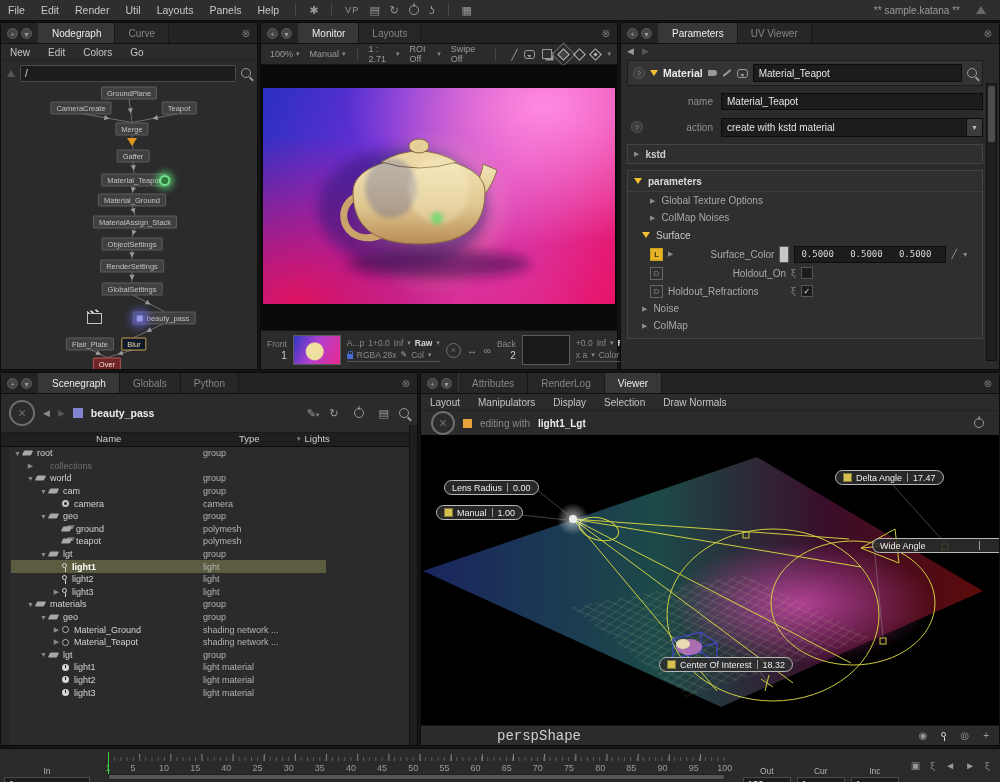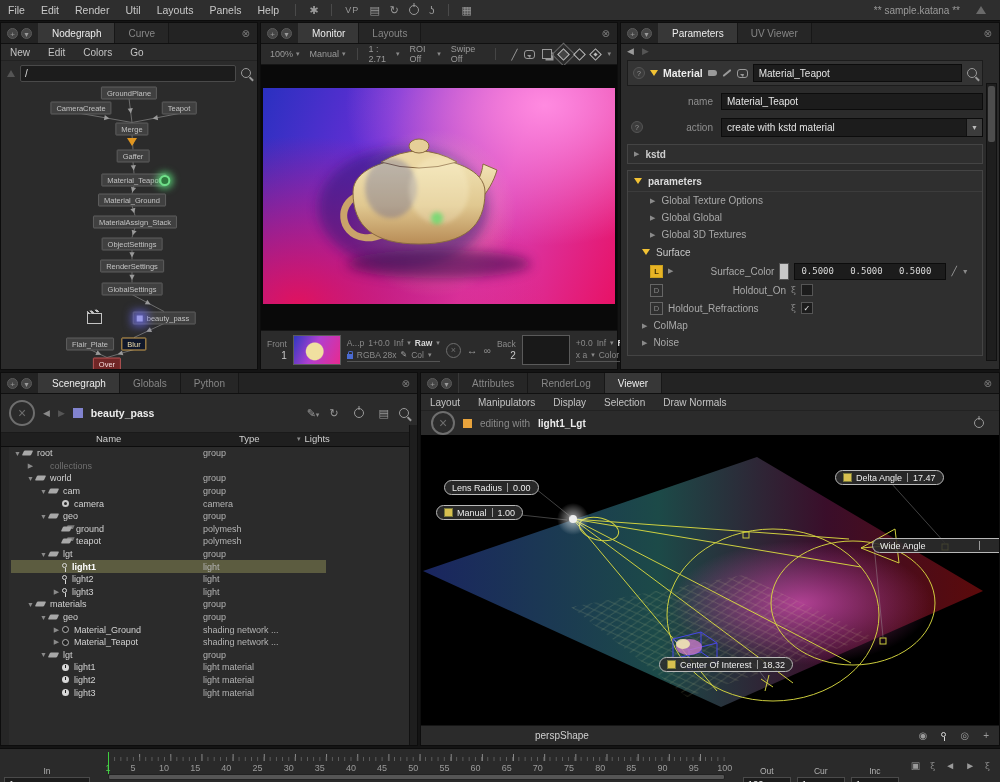--- a/index.html
+++ b/index.html
@@ -169,21 +169,21 @@
   .ic-none{visibility:hidden;}
   .sg-vscroll{position:absolute;right:0;top:52px;bottom:0;width:7px;background:#1e1e1e;border-left:1px solid #111;}
 
   
   .vw-editrow{display:flex;align-items:center;height:24px;padding:0 10px;gap:8px;flex:none;}
   .vw-orange{width:9px;height:9px;background:#e8a33c;}
   .vw-edit-pre{color:#8a8a8a;}
   .vw-edit-target{color:#ececec;font-weight:bold;}
   .vw-viewport{position:relative;flex:1;background:#000;overflow:hidden;}
   .vw-bottom{display:flex;align-items:center;height:19px;background:#2b2b2b;border-top:1px solid #151515;flex:none;padding:0 10px;gap:12px;}
-  .vw-cam{margin-left:104px;color:#cfcfcf;font-size:10px;}
+  .vw-cam{margin-left:66px;color:#cfcfcf;font-size:14px;font-family:Liberation Mono, monospace;}
   .vw-b-icons{margin-left:auto;display:flex;gap:14px;color:#9a9a9a;font-size:10px;align-items:center;}
   .pill{position:absolute;display:flex;align-items:center;height:13px;border:1px solid #b8b8b8;border-radius:8px;
     background:rgba(45,45,45,.88);color:#ececec;font-size:9px;padding:0 7px;white-space:nowrap;z-index:3;}
   .pill .sw{width:7px;height:7px;background:#d8c050;border:1px solid #7a7a3a;margin-right:4px;}
   .pill .sep{width:1px;height:9px;background:#9a9a9a;margin:0 5px;}
 
   
   .timeline{position:absolute;left:0;top:748px;width:1000px;height:34px;background:#2a2a2a;border-top:1px solid #0c0c0c;
     display:flex;align-items:stretch;padding:0 4px;box-sizing:border-box;gap:6px;}
   .tl-block{display:flex;flex-direction:column;align-items:center;justify-content:center;gap:1px;margin-top:24px;}
@@ -510,25 +510,21 @@
           <span class="tri-y"></span>
           <span>parameters</span>
         </div>
         <div id="param-global-rows">
             <div class="prm-exp-row">
               <span class="tri-g">▶</span>
               <span>Global Texture Options</span>
             </div>
             <div class="prm-exp-row">
               <span class="tri-g">▶</span>
-              <span>Global Global</span>
-            </div>
-            <div class="prm-exp-row">
-              <span class="tri-g">▶</span>
-              <span>Global 3D Textures</span>
+              <span>ColMap Noises</span>
             </div>
           </div>
         <div class="prm-surface-h">
           <span class="tri-y"></span>
           <span>Surface</span>
         </div>
         <div class="prm-color-row">
           <span class="badge local">L</span>
           <span class="tri-g">▶</span>
           <span style="width:96px;text-align:right">Surface_Color</span>
@@ -544,25 +540,25 @@
           <span class="checkbox"></span>
         </div>
         <div class="prm-check-row">
           <span class="badge">D</span>
           <span class="chk-label left" style="width:118px">Holdout_Refractions</span>
           <span class="i-expr">ξ</span>
           <span class="checkbox">✓</span>
         </div>
         <div class="prm-exp-row" style="padding-left:14px">
           <span class="tri-g">▶</span>
-          <span>ColMap</span>
+          <span>Noise</span>
         </div>
         <div class="prm-exp-row" style="padding-left:14px">
           <span class="tri-g">▶</span>
-          <span>Noise</span>
+          <span>ColMap</span>
         </div>
       </div>
       <div class="prm-scroll">
           <span class="thumb"></span>
         </div>
     </section>
   </div>
 
   <div class="bottom-row">
 

